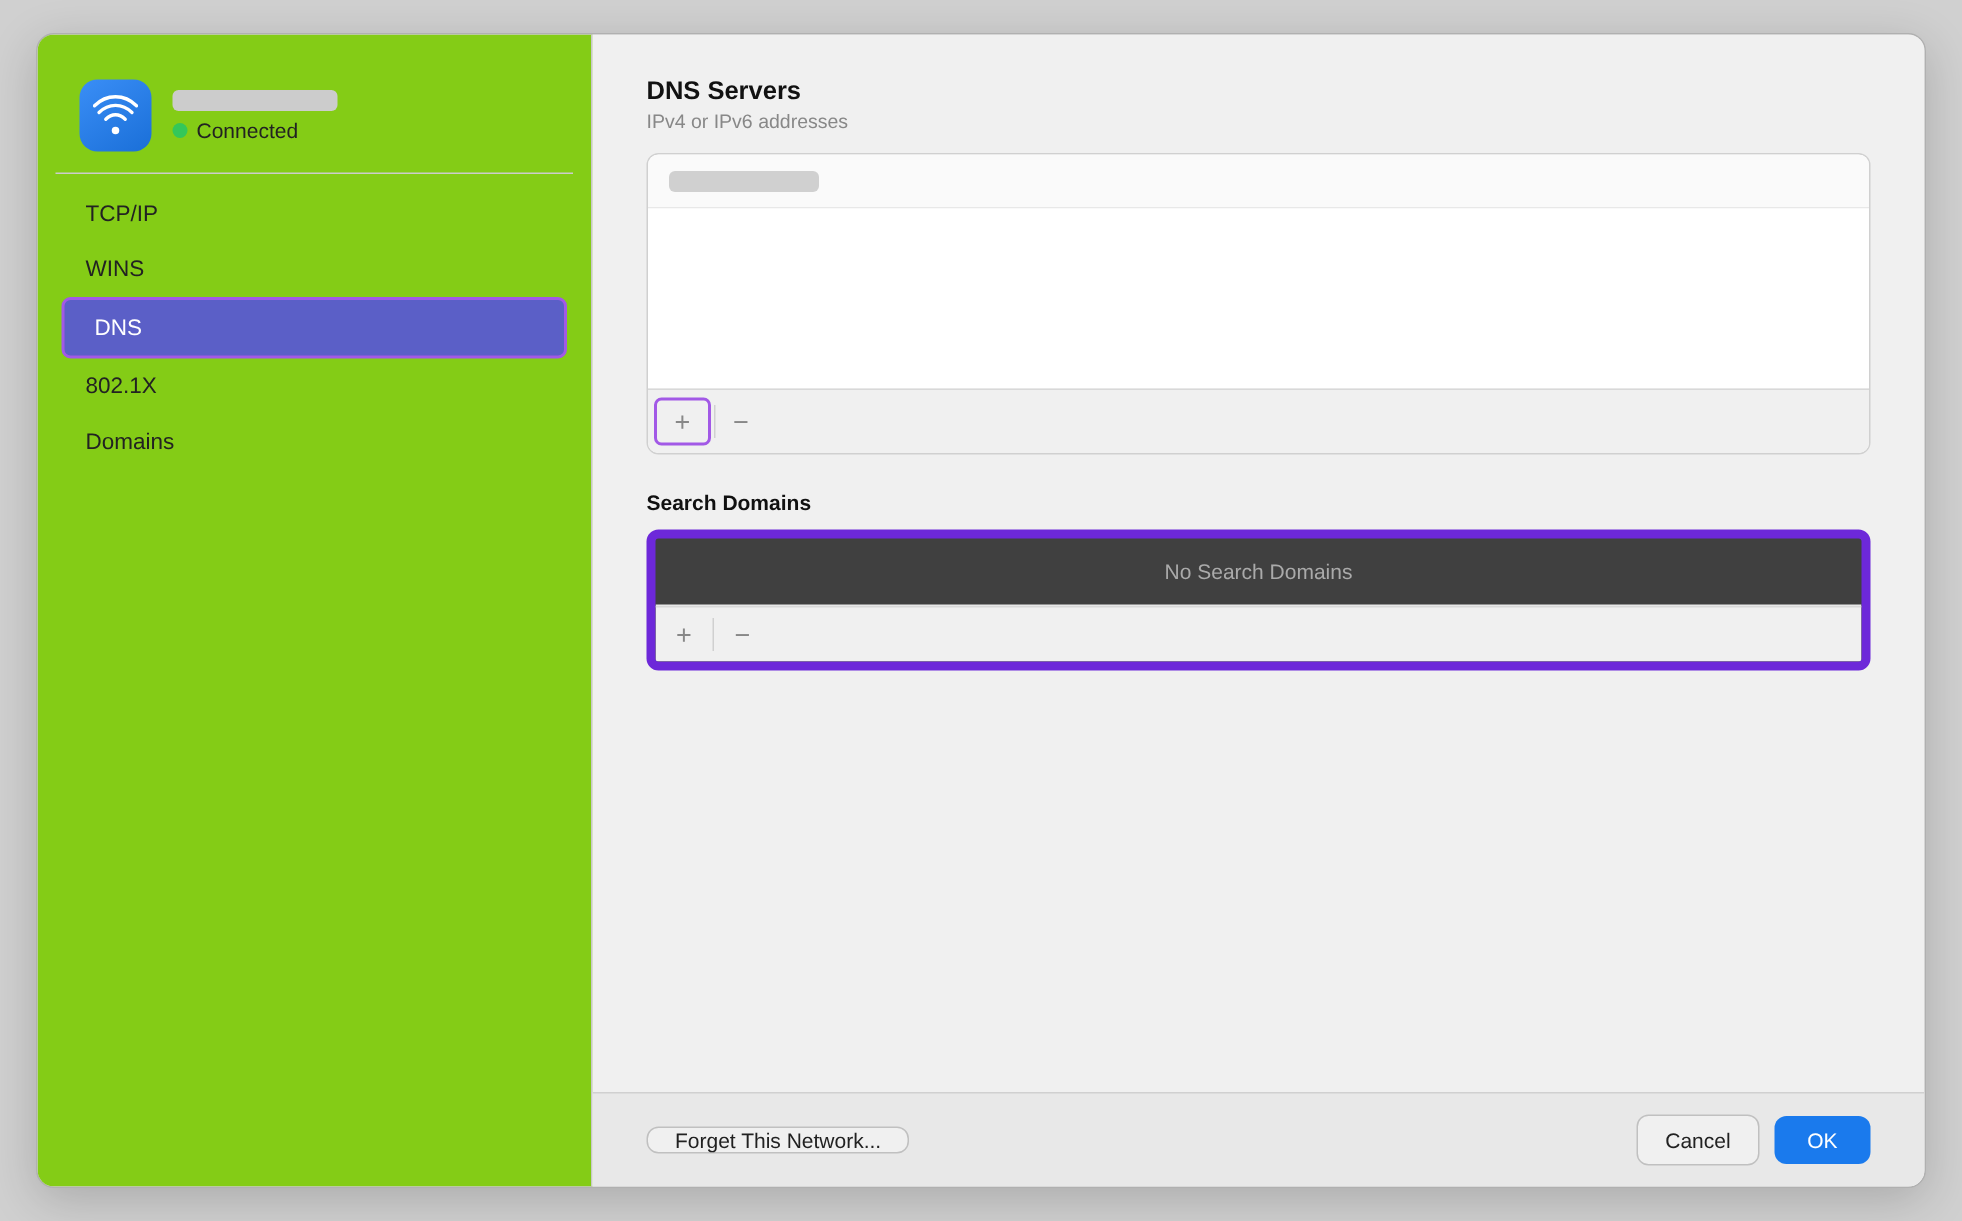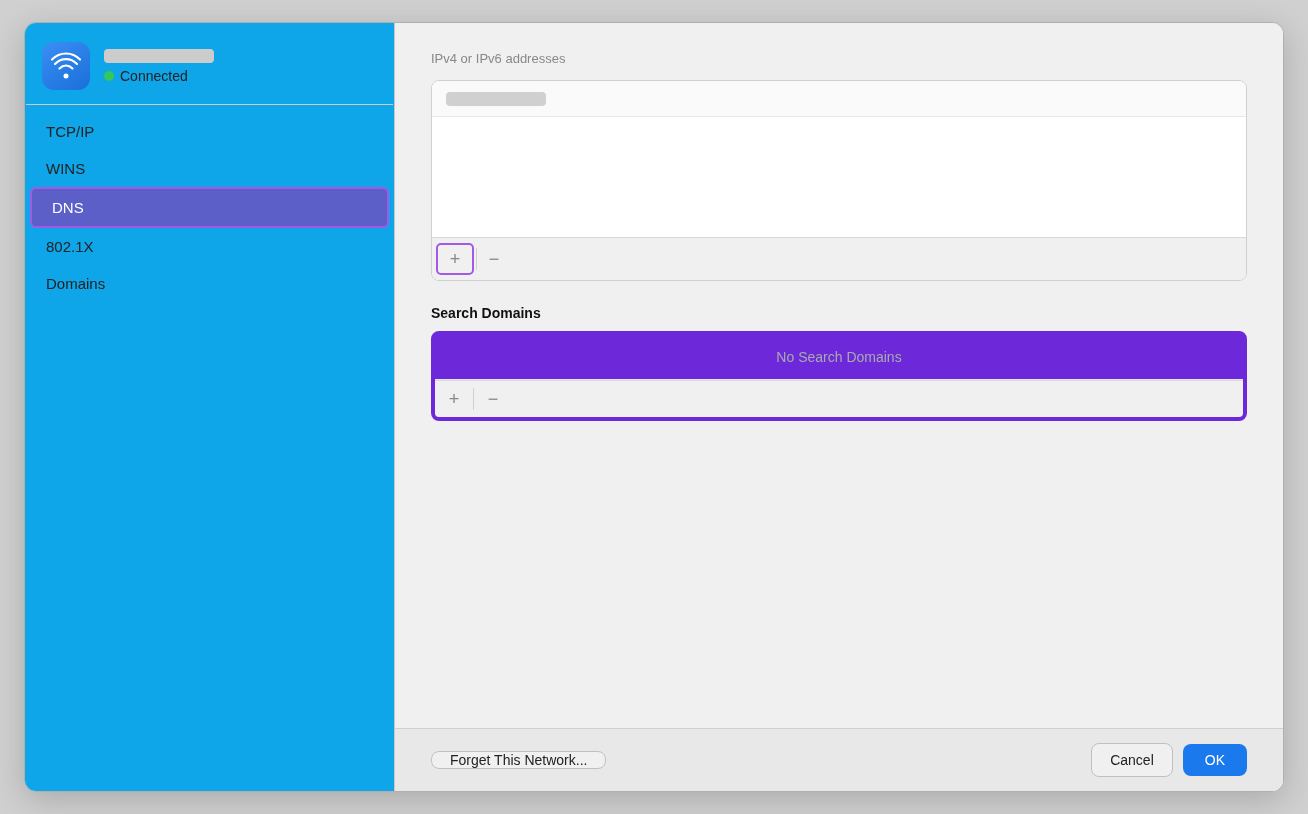--- a/index.html
+++ b/index.html
@@ -21,24 +21,24 @@
       background: #e8e8e8;
       border-radius: 12px;
       border: 1.5px solid #b0b0b0;
       overflow: hidden;
       box-shadow: 0 8px 32px rgba(0,0,0,0.18);
     }
     
     .sidebar {
       width: 370px;
       min-width: 370px;
-      background: #0ea5e9;
+      background: #84cc16;
       display: flex;
       flex-direction: column;
-      padding: 1px;
+      padding: 12px;
       border-right: 1px solid #c8c8c8;
     }
     .sidebar-header {
       display: flex;
       align-items: center;
       padding: 18px 20px 14px 16px;
       gap: 14px;
       border-bottom: 1px solid #cccccc;
     }
     .wifi-icon-box {
@@ -201,22 +201,22 @@
     .search-domains-section {
       margin-top: 24px;
     }
     .search-domains-title {
       font-size: 14px;
       font-weight: 700;
       color: #111;
       margin-bottom: 10px;
     }
     .search-domains-box {
-      background: #6d28d9;
-      border: 4px solid #6d28d9;
+      background: #404040;
+      border: 6px solid #6d28d9;
       border-radius: 8px;
       overflow: hidden;
     }
     .no-domains-row {
       padding: 14px;
       text-align: center;
       font-size: 14px;
       color: #aaa;
       border-bottom: 1px solid #e8e8e8;
     }
@@ -316,20 +316,21 @@
       <div class="nav-item active">DNS</div>
       <div class="nav-item">802.1X</div>
       <div class="nav-item">Domains</div>
     </div>
   </div>
 
   <div class="main">
     <div class="main-content">
 
       <div>
+        <div class="section-title">DNS Servers</div>
         <div class="section-subtitle">IPv4 or IPv6 addresses</div>
         <div class="dns-servers-box">
           <div class="dns-entry">
             <span class="dns-blurred">&nbsp;&nbsp;&nbsp;&nbsp;&nbsp;&nbsp;&nbsp;&nbsp;</span>
           </div>
           <div class="dns-empty-area"></div>
           <div class="add-remove-bar">
             <div class="add-btn-highlight">
               <button class="add-btn">+</button>
             </div>

